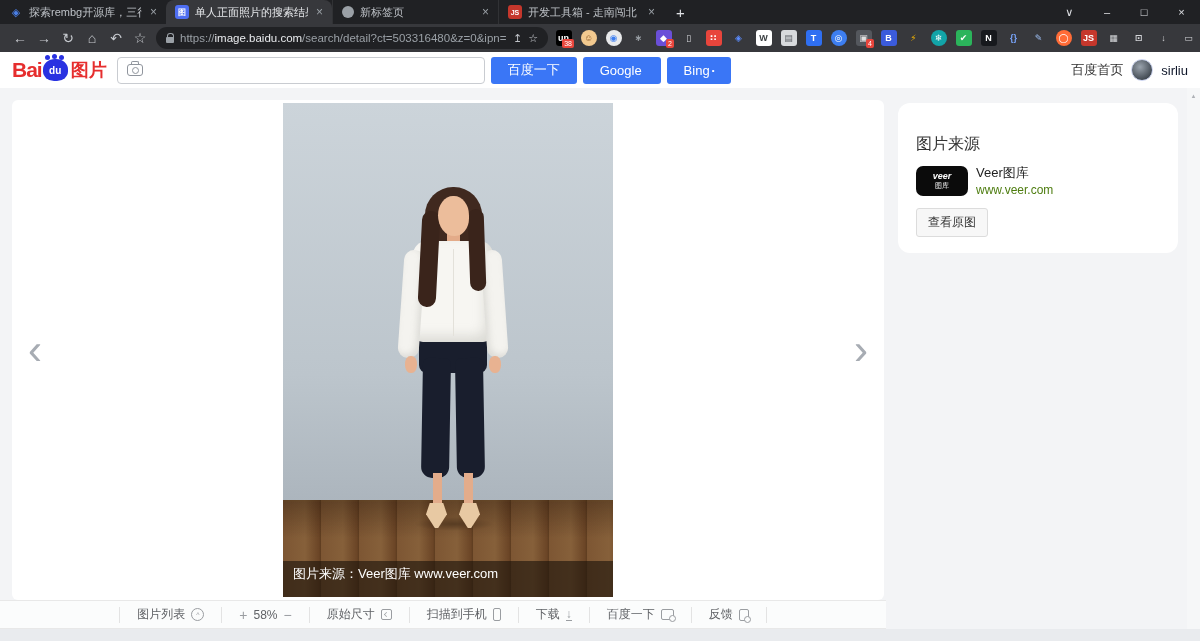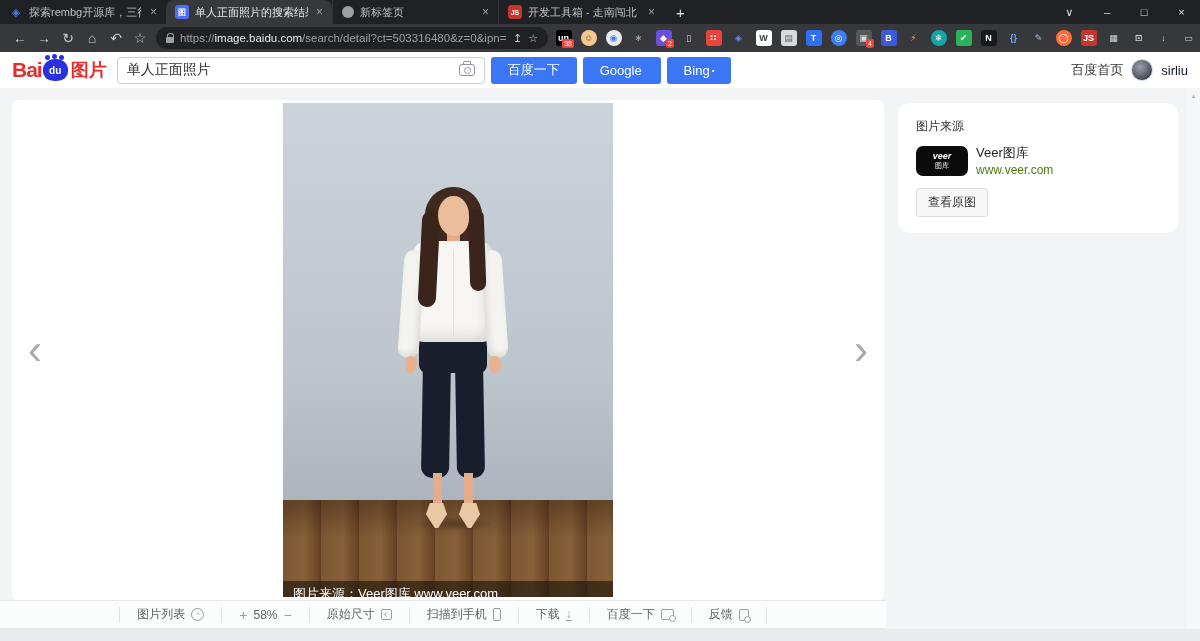--- a/index.html
+++ b/index.html
@@ -83,25 +83,25 @@
   .hand-l { left:122px; top:253px; width:12px; height:17px; background:#e8b291; border-radius:45%; z-index:4; }
   .hand-r { left:206px; top:253px; width:12px; height:17px; background:#e8b291; border-radius:45%; z-index:4; }
   .hips { left:136px; top:224px; width:68px; height:46px; background:#191e2d; border-radius:8px; z-index:2; }
   .leg-l { left:139px; top:255px; width:28px; height:120px; background:#191e2d; border-radius:6px 6px 11px 11px; transform:rotate(1deg); z-index:2; }
   .leg-r { left:173px; top:255px; width:28px; height:120px; background:#191e2d; border-radius:6px 6px 11px 11px; transform:rotate(-1deg); z-index:2; }
   .ankle-l { left:150px; top:370px; width:9px; height:34px; background:#e3ac8b; z-index:2; }
   .ankle-r { left:181px; top:370px; width:9px; height:34px; background:#e3ac8b; z-index:2; }
   .shoe-l { left:143px; top:400px; width:21px; height:25px; background:#e8c9a3; clip-path:polygon(18% 0,82% 0,100% 45%,58% 100%,42% 100%,0 45%); z-index:3; }
   .shoe-r { left:176px; top:400px; width:21px; height:25px; background:#e8c9a3; clip-path:polygon(18% 0,82% 0,100% 45%,58% 100%,42% 100%,0 45%); z-index:3; }
   .feet-shadow { left:131px; top:414px; width:80px; height:14px; background:radial-gradient(ellipse at center, rgba(55,35,18,.5), rgba(55,35,18,0) 70%); z-index:1; }
-  .photo-caption { position:absolute; left:0; bottom:0; width:330px; height:16px; background:rgba(28,19,12,.62); color:#fff; font-size:13px; line-height:26px; padding-left:10px; z-index:10; white-space:nowrap; }
+  .photo-caption { position:absolute; left:0; bottom:0; width:330px; height:36px; background:rgba(28,19,12,.62); color:#fff; font-size:13px; line-height:26px; padding-left:10px; z-index:10; white-space:nowrap; }
 
   
   .info-card { position:absolute; left:898px; top:103px; width:280px; background:#fff; border-radius:12px; padding:15px 18px 16px; }
-  .card-label { font-size:12px; color:#333; }
+  .card-label { font-size:16px; color:#333;margin-top:16px; }
   .card-title { font-size:16px; color:#141414; line-height:1.55; margin-top:6px; font-weight:500; }
   .card-dims { font-size:12px; color:#9b9b9b; margin-top:3px; }
   .source-row { display:flex; align-items:center; gap:8px; margin-top:9px; }
   .veer-logo { width:52px; height:30px; background:#0b0b0b; border-radius:7px; color:#fff; display:flex; flex-direction:column; align-items:center; justify-content:center; line-height:1.15; flex:none; }
   .veer-logo .l1 { font-size:9px; font-weight:bold; font-style:italic; }
   .veer-logo .l2 { font-size:7px; }
   .source-name { font-size:13px; color:#222; font-weight:500; }
   .source-url { font-size:12px; color:#4d7c0f; margin-top:1px; }
   .view-orig-btn { display:inline-block; margin-top:11px; padding:5px 11px; background:#f7f7f7; border:1px solid #dcdcdc; border-radius:3px; font-size:12px; color:#333; font-family:inherit; }
 
@@ -284,21 +284,20 @@
 
   </div>
 
   <div class="header">
     <div class="logo">
       <span class="logo-bai">Bai</span>
       <span class="paw">du</span>
       <span class="logo-suffix">图片</span>
     </div>
     <div class="searchbox">
-      <input class="search-input" value="单人正面照片" style="">
       <span class="camera"></span>
     </div>
     <button class="hbtn">百度一下</button>
     <button class="hbtn">
         <span>Google</span>
         <sup></sup>
       </button>
     <button class="hbtn">
         <span>Bing</span>
         <sup>•</sup>

